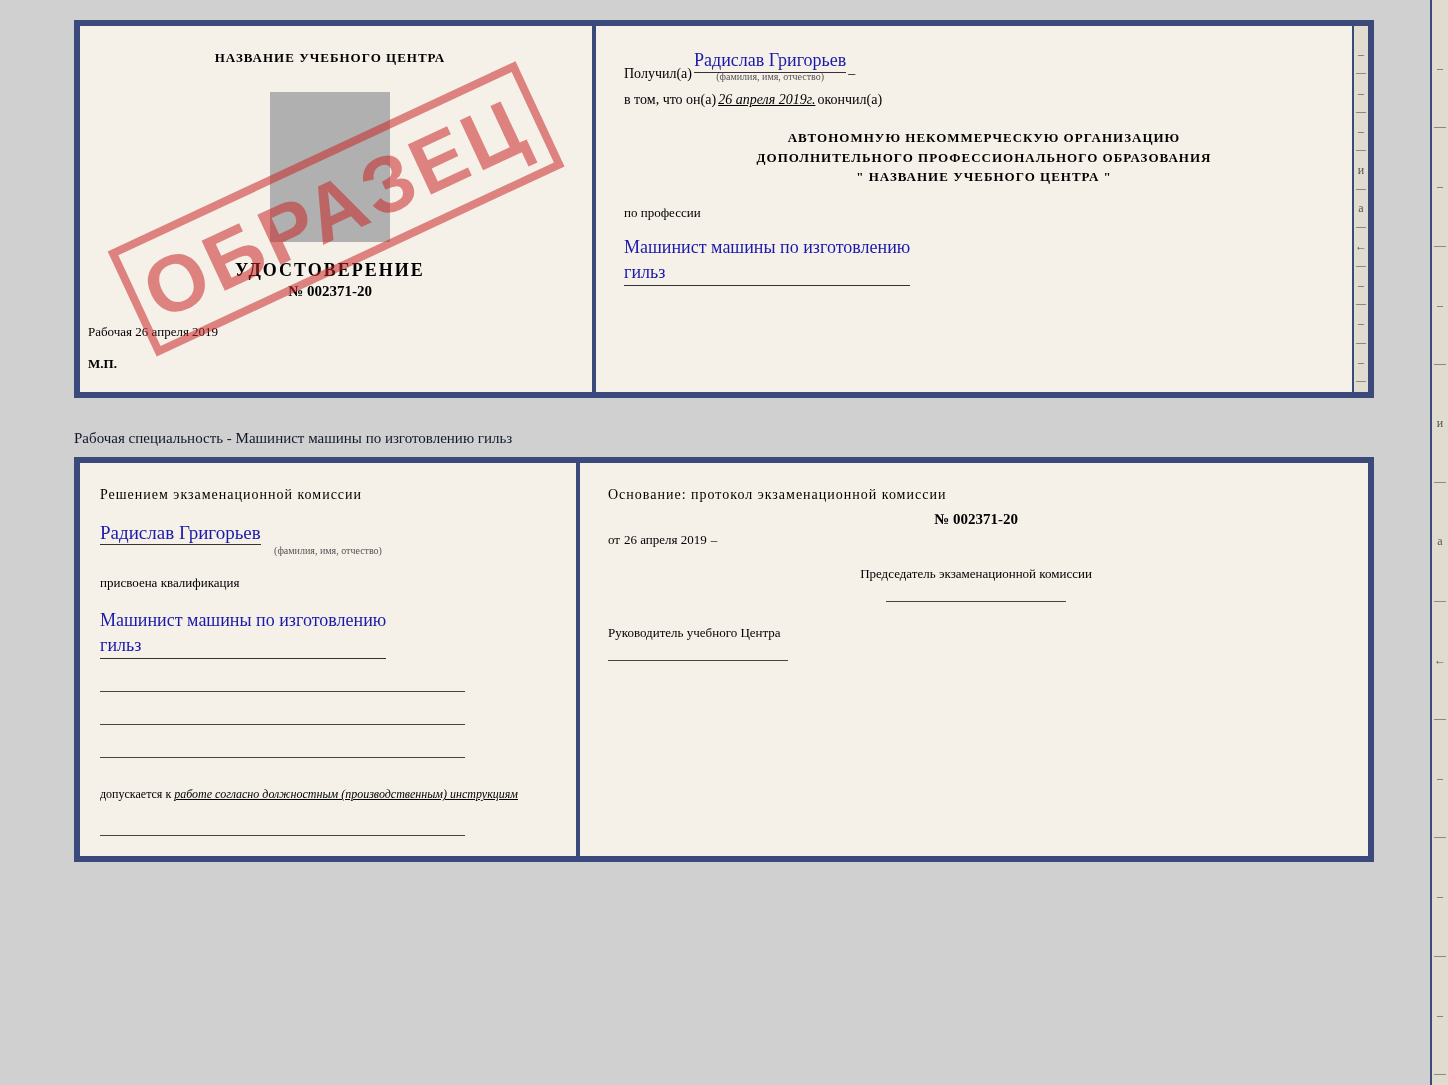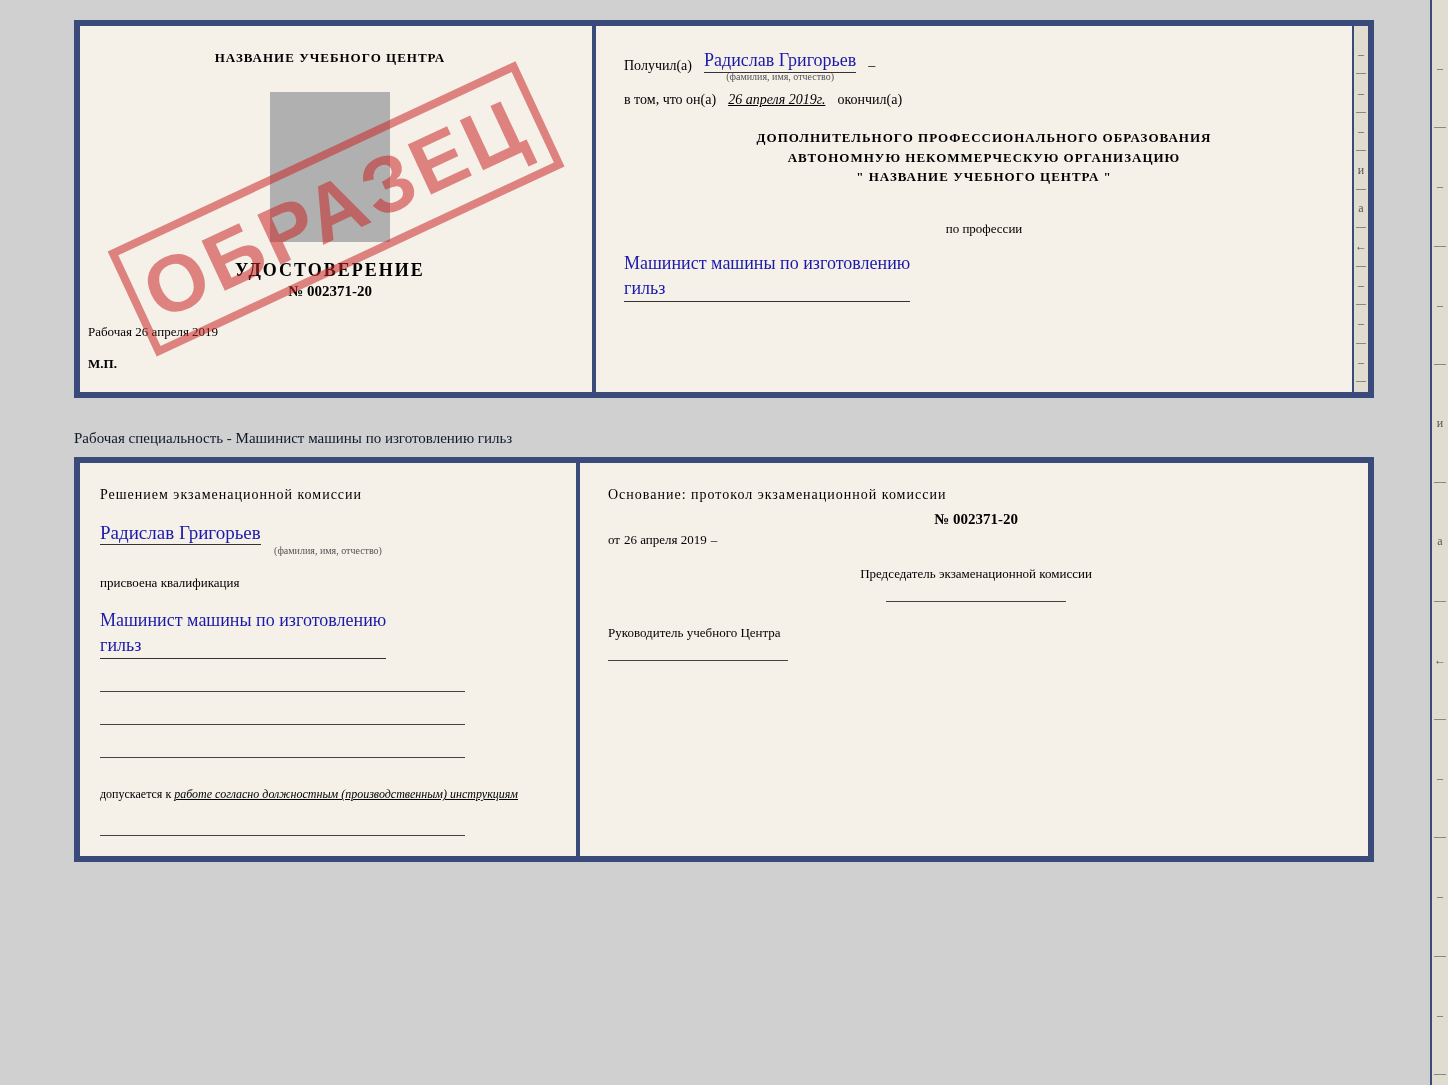--- a/index.html
+++ b/index.html
@@ -106,22 +106,22 @@
       padding: 24px 24px 16px 28px;
       display: flex;
       flex-direction: column;
       gap: 10px;
       position: relative;
     }
 
     .right-line {
       font-size: 14px;
       display: flex;
-      align-items: center;
-      gap: 12px;
+      align-items: flex-end;
+      gap: 2px;
       flex-wrap: wrap;
     }
 
     .underlined-name {
       font-size: 18px;
       color: #1a1aaa;
       font-family: 'Segoe Script', 'Segoe UI', cursive;
       border-bottom: 1px solid #333;
       padding-bottom: 1px;
       display: inline-block;
@@ -145,22 +145,21 @@
       font-weight: bold;
       text-align: center;
       letter-spacing: 1px;
       text-transform: uppercase;
       line-height: 1.5;
       margin-top: 10px;
     }
 
     .profession-label {
       font-size: 13px;
-      margin-top: 24px;
-      text-align: center;
+      margin-top: 8px;
     }
 
     .profession-value {
       font-size: 18px;
       color: #1a1aaa;
       font-family: 'Segoe Script', 'Segoe UI', cursive;
       border-bottom: 1px solid #333;
       margin-top: 4px;
       display: inline-block;
       line-height: 1.4;
@@ -377,22 +376,22 @@
         <span> – </span>
       </div>
 
       <div class="right-line">
         <span>в том, что он(а)</span>
         <span style="text-decoration:underline; font-style:italic;">26 апреля 2019г.</span>
         <span>окончил(а)</span>
       </div>
 
       <div class="right-block-bold">
+        <div>АВТОНОМНУЮ НЕКОММЕРЧЕСКУЮ ОРГАНИЗАЦИЮ</div>
         <div>ДОПОЛНИТЕЛЬНОГО ПРОФЕССИОНАЛЬНОГО ОБРАЗОВАНИЯ</div>
-        <div>АВТОНОМНУЮ НЕКОММЕРЧЕСКУЮ ОРГАНИЗАЦИЮ</div>
         <div>" НАЗВАНИЕ УЧЕБНОГО ЦЕНТРА "</div>
       </div>
 
       <div class="profession-label">по профессии</div>
       <div>
         <span class="profession-value">
           <span>Машинист машины по изготовлению</span><br>
           <span>гильз</span>
         </span>
       </div>

